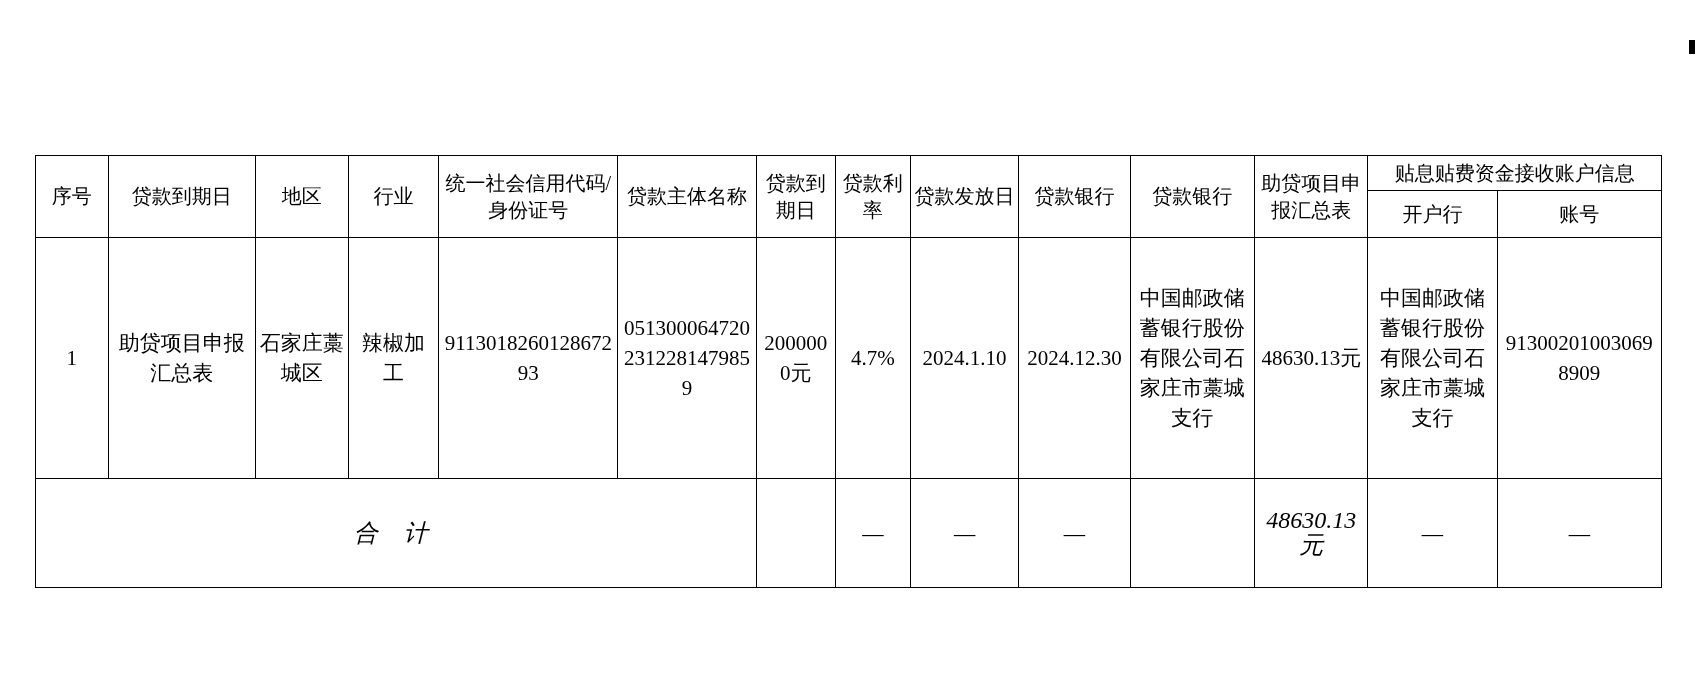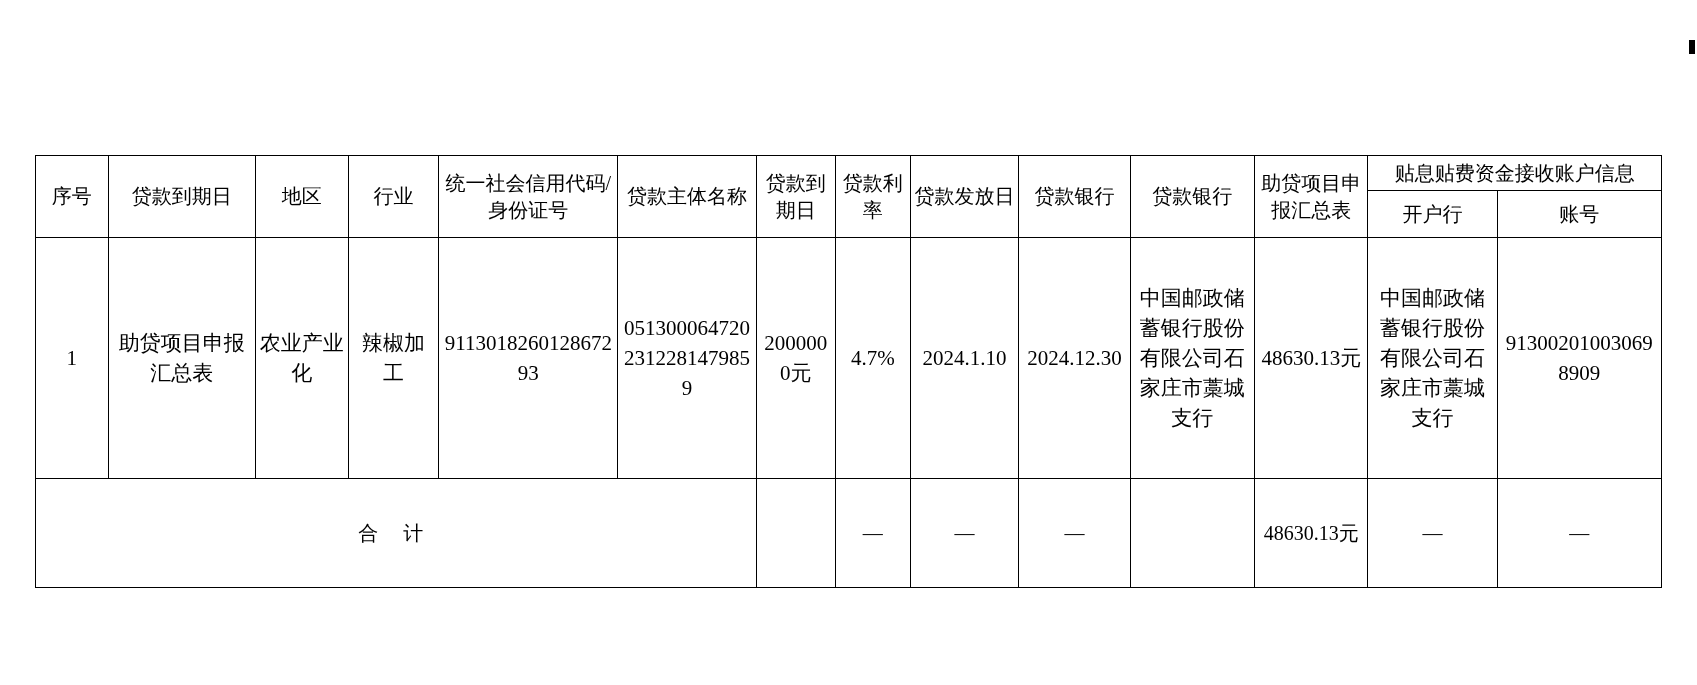--- a/index.html
+++ b/index.html
@@ -63,21 +63,22 @@
   }
   .hdr-tall { height: 64px; }
   .hdr-sub  { height: 42px; margin-top: 8px; }
   .body-row td {
     height: 236px;
     font-size: 21px;
     line-height: 30px;
   }
   .total-row td {
     height: 104px;
-    font-size: 20px;
+    font-size: 24px;
+    font-style: italic;
   }
   .total-label {
     letter-spacing: 10px;
     font-size: 22px;
   }
   .dash {
     font-size: 20px;
   }
   .w-seq      { width: 64px; }
   .w-name     { width: 130px; }
@@ -146,21 +147,21 @@
         </tr>
         <tr>
           <td class="hdr-sub">开户行</td>
           <td class="hdr-sub">账号</td>
         </tr>
       </thead>
       <tbody>
         <tr class="body-row">
           <td>1</td>
           <td>助贷项目申报汇总表</td>
-          <td>农业产业化</td>
+          <td>石家庄藁城区</td>
           <td>辣椒加工</td>
           <td>911301826012867293</td>
           <td>0513000647202312281479859</td>
           <td>2000000元</td>
           <td>4.7%</td>
           <td>2024.1.10</td>
           <td>2024.12.30</td>
           <td>中国邮政储蓄银行股份有限公司石家庄市藁城支行</td>
           <td>48630.13元</td>
           <td>中国邮政储蓄银行股份有限公司石家庄市藁城支行</td>

